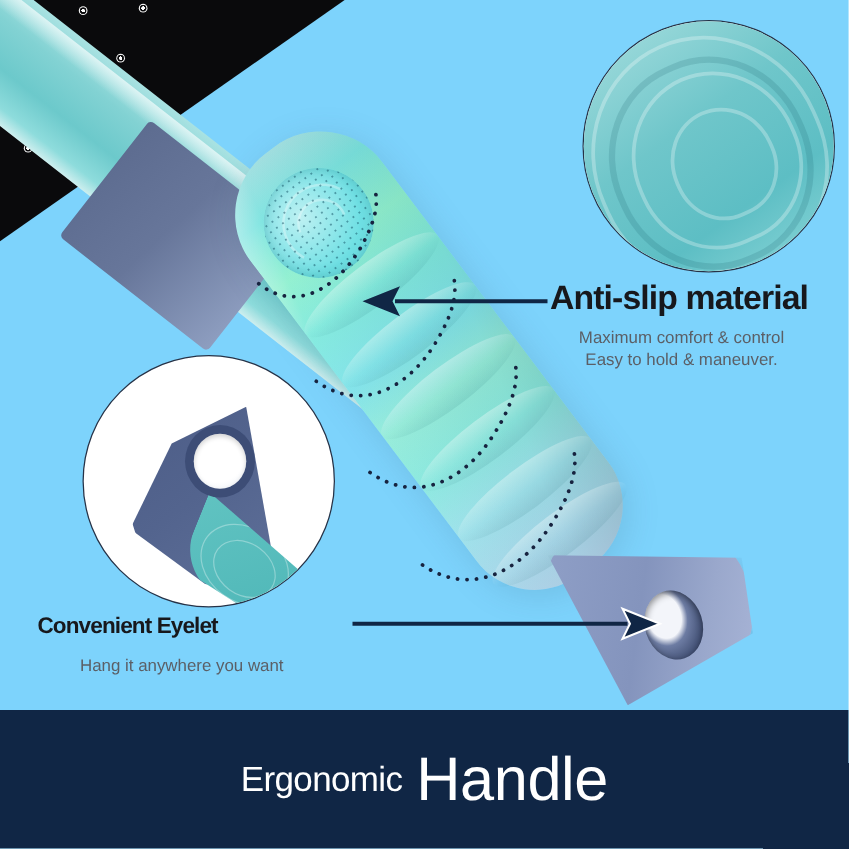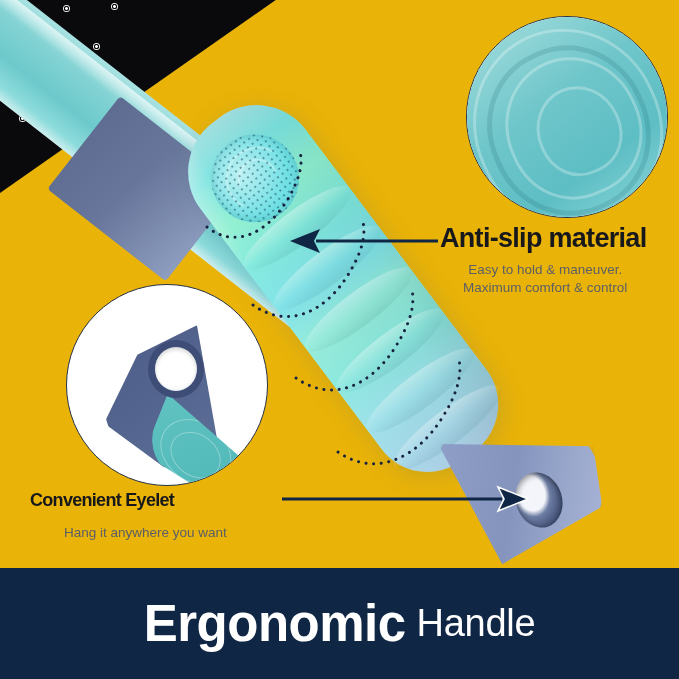--- a/index.html
+++ b/index.html
@@ -1,18 +1,18 @@
 <!DOCTYPE html>
 <html><head>
 <meta charset="utf-8">
 <style>
   html,body{margin:0;padding:0;background:#fff;}
   body{width:679px;height:679px;overflow:hidden;
        font-family:"Liberation Sans",sans-serif;}
-  #stage{position:relative;width:679px;height:679px;background:#eab308;overflow:hidden;}
+  #stage{position:relative;width:679px;height:679px;background:#7dd3fc;overflow:hidden;}
 
   
   #photo{position:absolute;inset:0;overflow:hidden;}
 
   .bristle-field{
     position:absolute;left:-10px;top:-10px;width:330px;height:230px;
     background:#0a0a0c;
     clip-path:polygon(0 0, 300px 0, 0 210px);
   }
   .bristle{position:absolute;width:5px;height:5px;border-radius:50%;
@@ -147,22 +147,22 @@
   #callout-eyelet .c-title{font-size:18px;line-height:30px;}
   #callout-eyelet .c-sub{font-size:13.5px;line-height:17px;margin-top:9px;padding-left:34px;text-align:right;}
 
   .arrow{position:absolute;pointer-events:none;}
 
   
   #banner{
     position:absolute;left:0;bottom:0;width:679px;height:111px;
     background:#102645;display:flex;align-items:center;justify-content:center;
   }
-  #banner .b-bold{color:#fff;font-size:51px;font-weight:bold;letter-spacing:-.5px;}
-  #banner .b-light{color:#fff;font-size:38px;font-weight:300;letter-spacing:-.3px;margin-left:11px;}
+  #banner .b-bold{color:#fff;font-size:28px;font-weight:normal;letter-spacing:-.5px;}
+  #banner .b-light{color:#fff;font-size:49px;font-weight:300;letter-spacing:-.3px;margin-left:11px;}
 </style>
 </head>
 <body>
 
 <div id="stage">
 
   <div id="photo">
 
     <div class="bristle-field">
       <span class="bristle" style="left:26px;top:22px"></span>
@@ -226,22 +226,22 @@
   </div>
 
   <svg class="arrow" style="left:288px;top:226px;" width="152" height="30" xmlns="http://www.w3.org/2000/svg">
     <line x1="28" y1="15" x2="150" y2="15" stroke="#102645" stroke-width="3.2"></line>
     <polygon points="2,15 32,3 26,15 32,27" fill="#102645"></polygon>
   </svg>
 
   <div class="callout" id="callout-antislip">
     <div class="c-title">Anti-slip material</div>
     <div class="c-sub">
+      <div>Maximum comfort &amp; control</div>
       <div>Easy to hold &amp; maneuver.</div>
-      <div>Maximum comfort &amp; control</div>
     </div>
   </div>
 
   <svg class="arrow" style="left:280px;top:484px;" width="250" height="30" xmlns="http://www.w3.org/2000/svg">
     <line x1="2" y1="15" x2="222" y2="15" stroke="#102645" stroke-width="3.2"></line>
     <polygon points="248,15 218,3 224,15 218,27" fill="#102645" stroke="#ffffff" stroke-width="1.6"></polygon>
   </svg>
 
   <div class="callout" id="callout-eyelet">
     <div class="c-title">Convenient Eyelet</div>

